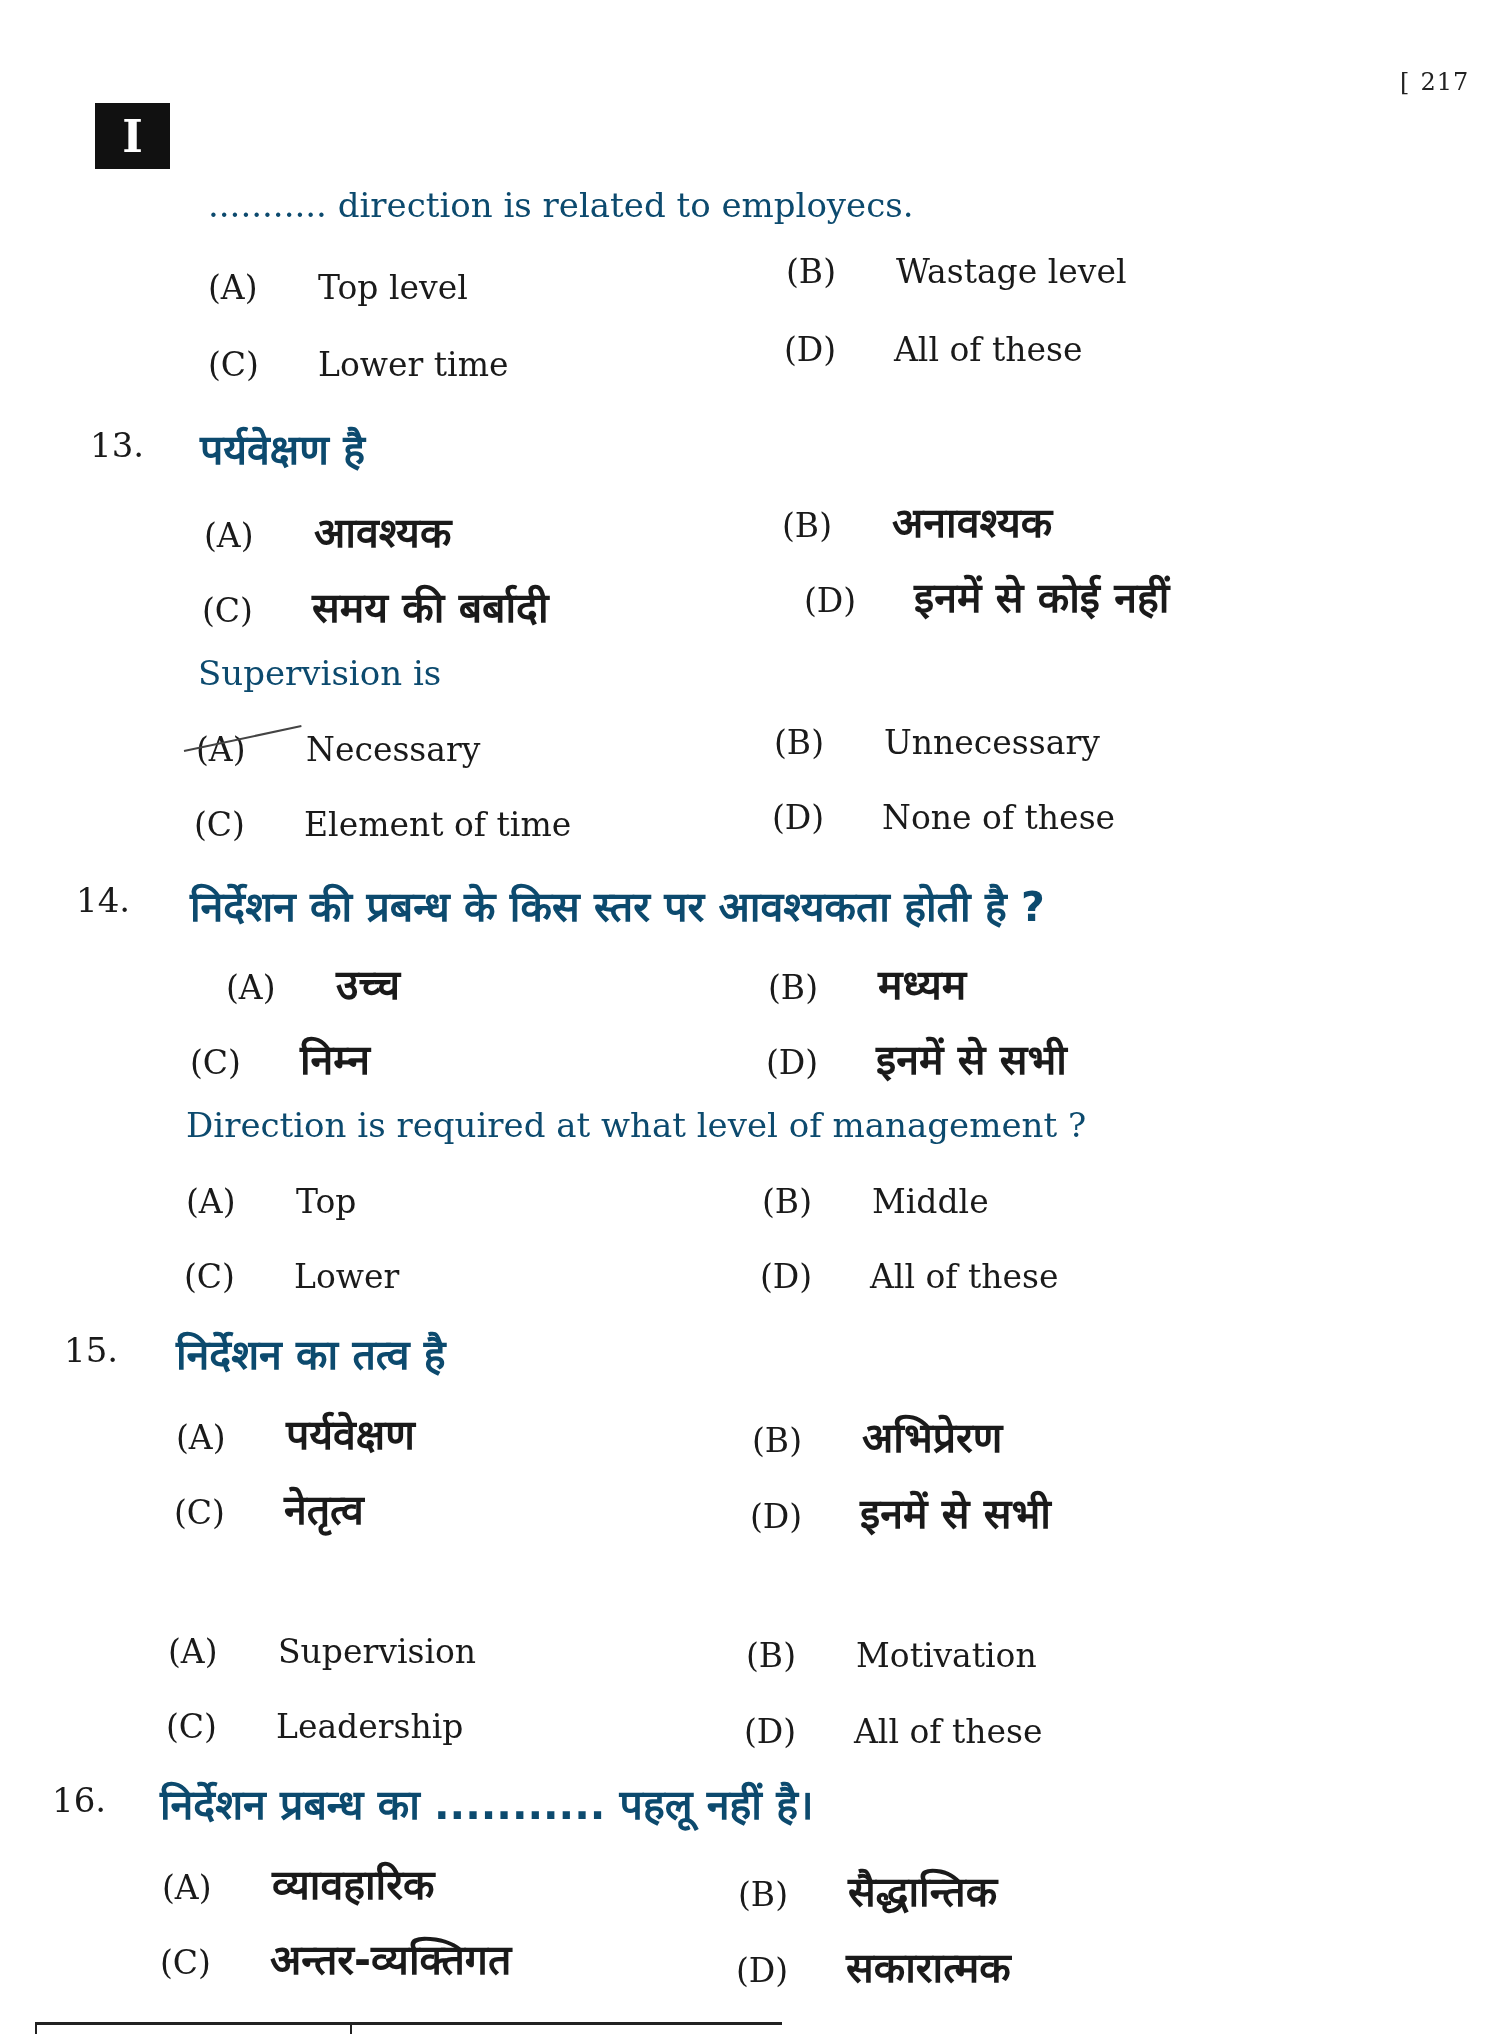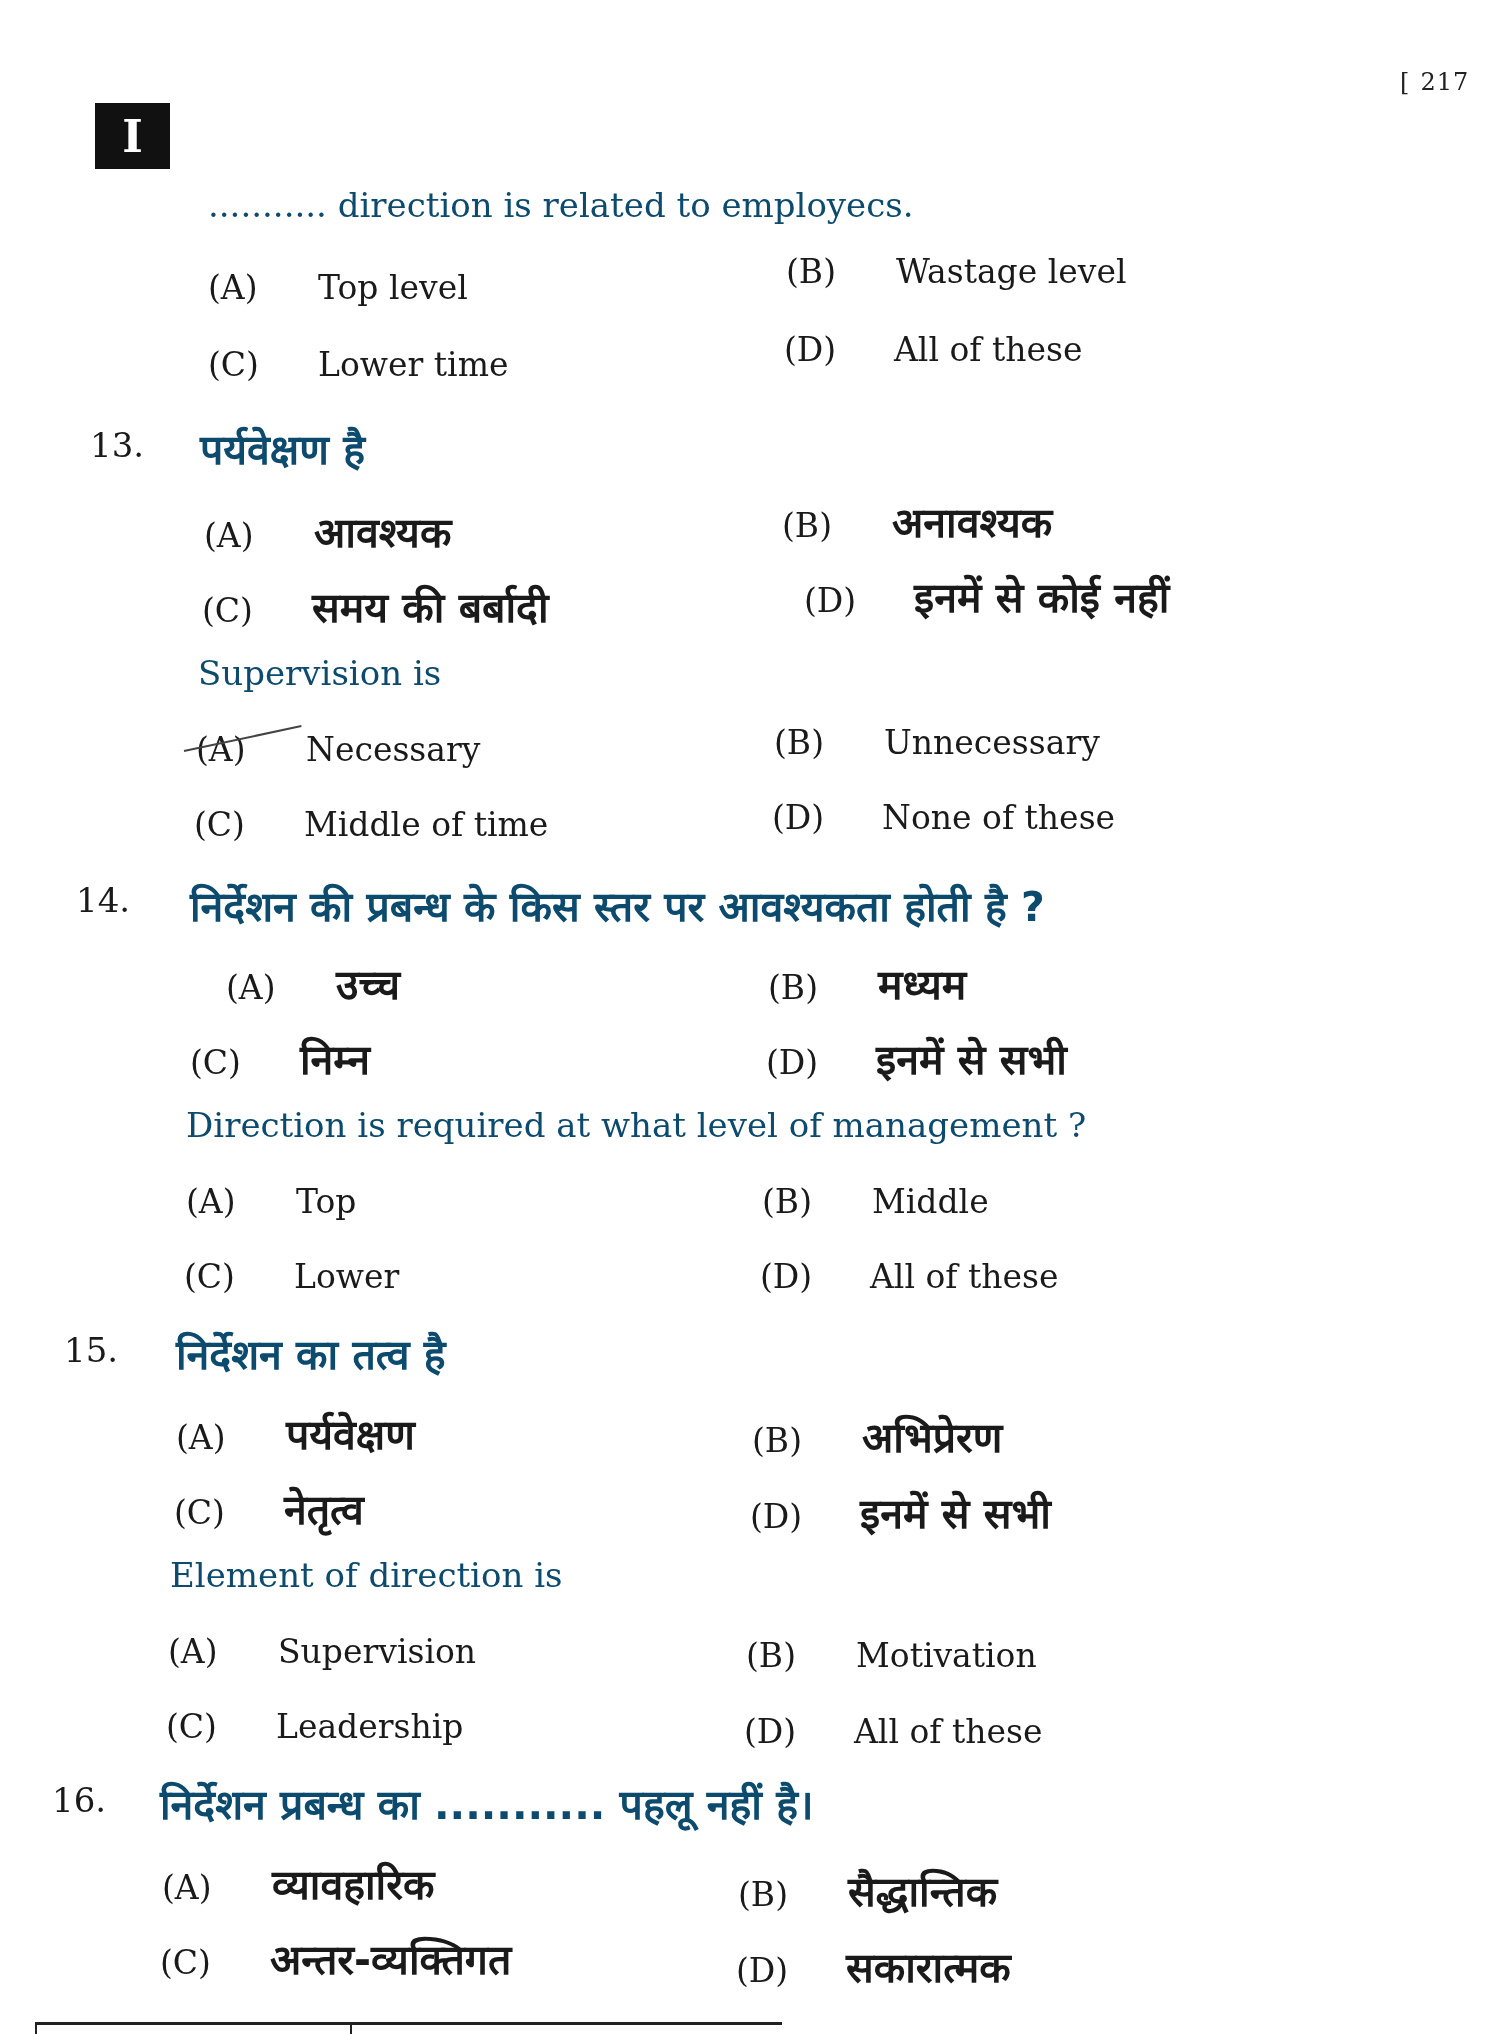--- a/index.html
+++ b/index.html
@@ -85,21 +85,21 @@
     <span class="letter">(D)</span><span class="hi">इनमें से कोई नहीं</span>
   </div>
   <div class="q" style="left:198px;top:653px;">Supervision is</div>
   <div class="opt" style="left:196px;top:730px;">
     <span class="letter struck">(A)</span><span>Necessary</span>
   </div>
   <div class="opt" style="left:774px;top:723px;">
     <span class="letter">(B)</span><span>Unnecessary</span>
   </div>
   <div class="opt" style="left:194px;top:805px;">
-    <span class="letter">(C)</span><span>Middle of time</span>
+    <span class="letter">(C)</span><span>Element of time</span>
   </div>
   <div class="opt" style="left:772px;top:798px;">
     <span class="letter">(D)</span><span>None of these</span>
   </div>
 
   <div class="qnum" style="left:76px;top:880px;">14.</div>
   <div class="q hi" style="left:190px;top:877px;">निर्देशन की प्रबन्ध के किस स्तर पर आवश्यकता होती है ?</div>
   <div class="opt" style="left:190px;top:955px;margin-left:36px;">
     <span class="letter">(A)</span><span class="hi">उच्च</span>
   </div>
@@ -133,21 +133,20 @@
   </div>
   <div class="opt" style="left:752px;top:1408px;">
     <span class="letter">(B)</span><span class="hi">अभिप्रेरण</span>
   </div>
   <div class="opt" style="left:174px;top:1480px;">
     <span class="letter">(C)</span><span class="hi">नेतृत्व</span>
   </div>
   <div class="opt" style="left:750px;top:1484px;">
     <span class="letter">(D)</span><span class="hi">इनमें से सभी</span>
   </div>
-  <div class="q" style="left:170px;top:1555px;">Element of direction is</div>
   <div class="opt" style="left:168px;top:1632px;">
     <span class="letter">(A)</span><span>Supervision</span>
   </div>
   <div class="opt" style="left:746px;top:1636px;">
     <span class="letter">(B)</span><span>Motivation</span>
   </div>
   <div class="opt" style="left:166px;top:1707px;">
     <span class="letter">(C)</span><span>Leadership</span>
   </div>
   <div class="opt" style="left:744px;top:1712px;">

